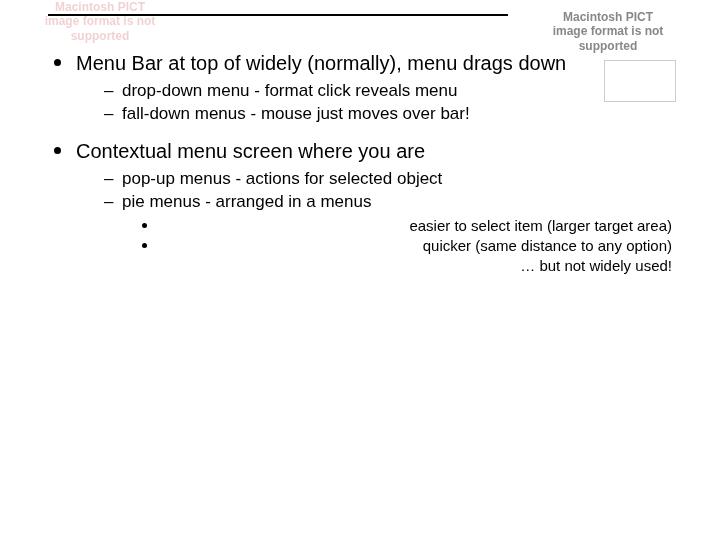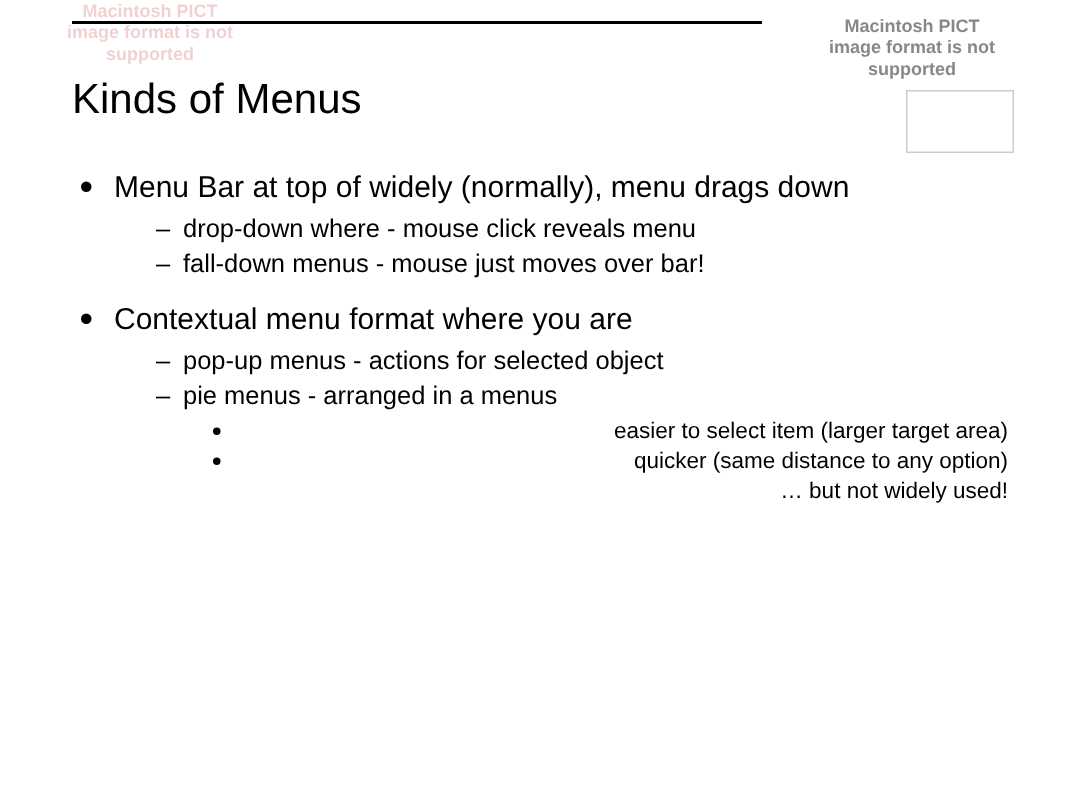--- a/index.html
+++ b/index.html
@@ -115,32 +115,31 @@
 </head>
 <body>
 
 <div class="top-bar"></div>
 
 <div class="pict-error pict-1">Macintosh PICT image format is not supported</div>
 <div class="pict-error pict-2">Macintosh PICT image format is not supported</div>
 <div class="sidebox"></div>
 
 <div class="slide">
-  <h1 class="title">Kinds of Menus</h1>
 
   <ul class="bullets">
     <li>
       <span>Menu Bar at top of widely (normally), menu drags down</span>
       <ul class="dashes">
-        <li>drop-down where - mouse click reveals menu</li>
+        <li>drop-down menu - format click reveals menu</li>
         <li>fall-down menus - mouse just moves over bar!</li>
       </ul>
     </li>
     <li>
-      <span>Contextual menu format where you are</span>
+      <span>Contextual menu screen where you are</span>
       <ul class="dashes">
         <li>pop-up menus - actions for selected object</li>
         <li>
           <span>pie menus - arranged in a menus</span>
           <ul class="subbul">
             <li class="dot">easier to select item (larger target area)</li>
             <li class="dot">quicker (same distance to any option)</li>
             <li class="plain">… but not widely used!</li>
           </ul>
         </li>

